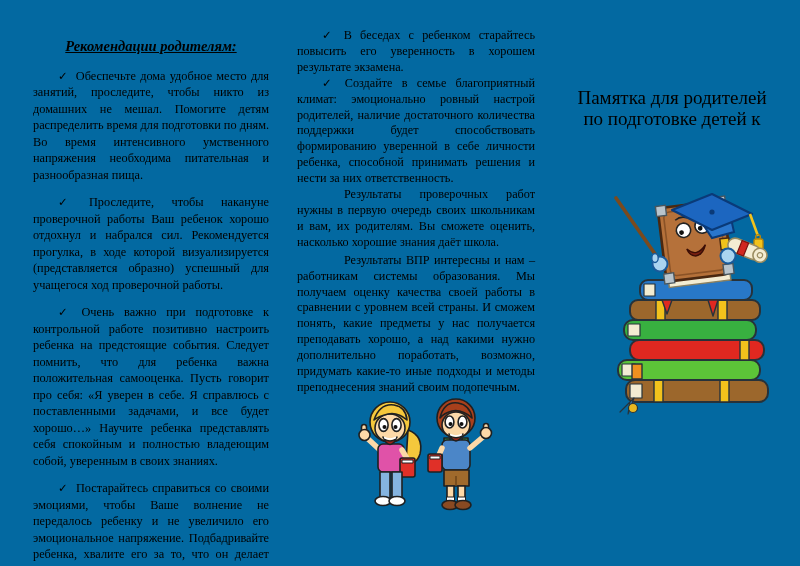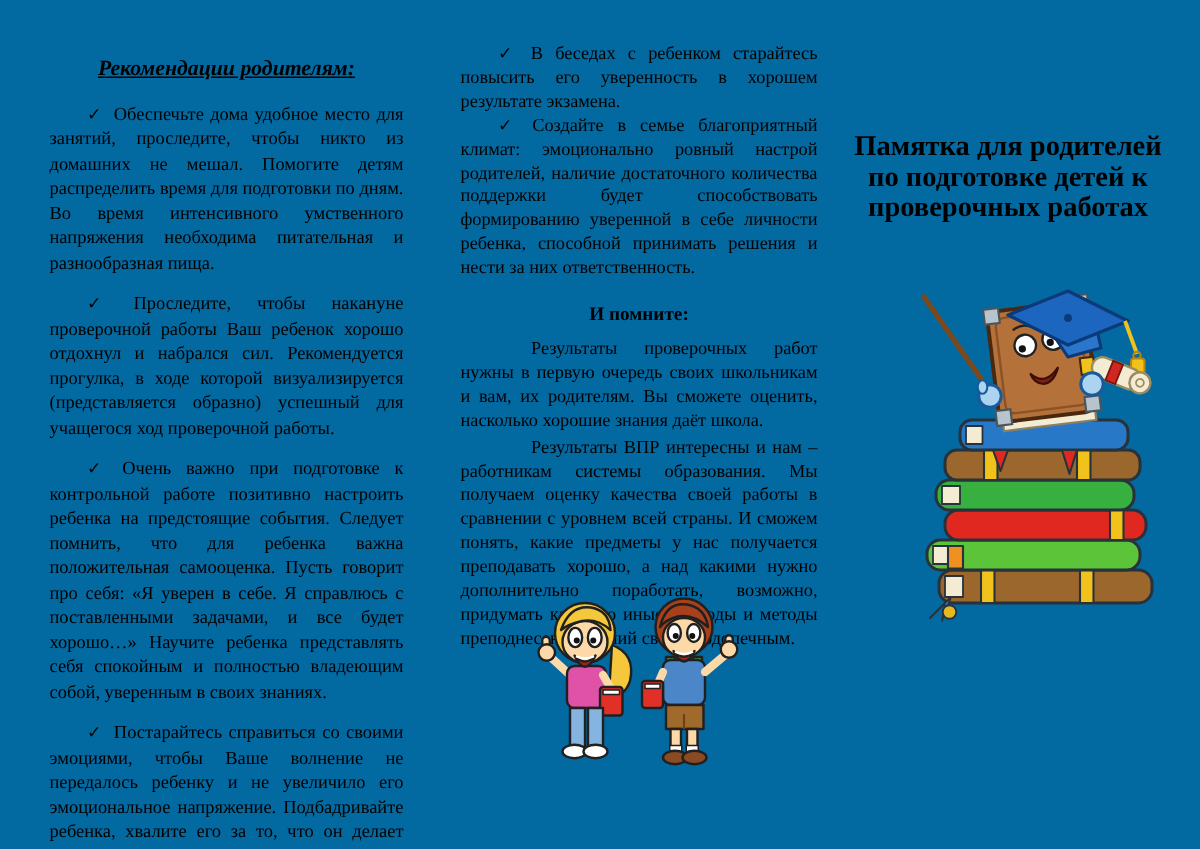--- a/index.html
+++ b/index.html
@@ -25,21 +25,21 @@
     font-style: italic;
     text-decoration: underline;
     text-align: center;
     font-size: 14.5px;
     margin: 0 0 13px 0;
   }
   .col p { margin: 0; text-align: justify; }
   #col1 .item { margin-bottom: 11px; text-indent: 25px; }
 
   
-  #col2 { left: 307px; top: 28px; width: 238px; font-size: 12.2px; line-height: 15.9px; }
+  #col2 { left: 297px; top: 28px; width: 238px; font-size: 12.2px; line-height: 15.9px; }
   #col2 .item { text-indent: 25px; }
   .subheading {
     font-weight: bold;
     text-align: center !important;
     font-size: 12.8px;
     margin: 15px 0 7px 0 !important;
     text-indent: 0 !important;
   }
   #col2 .para { text-indent: 47px; margin-bottom: 2px; }
 
@@ -77,31 +77,29 @@
     <p class="item"><span class="tick">✓</span><span>Очень важно при подготовке к контрольной работе позитивно настроить ребенка на предстоящие события. Следует помнить, что для ребенка важна положительная самооценка. Пусть говорит про себя: «Я уверен в себе. Я справлюсь с поставленными задачами, и все будет хорошо…» Научите ребенка представлять себя спокойным и полностью владеющим собой, уверенным в своих знаниях.</span></p>
 
     <p class="item"><span class="tick">✓</span><span>Постарайтесь справиться со своими эмоциями, чтобы Ваше волнение не передалось ребенку и не увеличило его эмоциональное напряжение. Подбадривайте ребенка, хвалите его за то, что он делает хорошо. Повышайте его уверенность в себе, так как чем больше ребенок боится неудачи, тем больше вероятность допуска ошибок.</span></p>
   </section>
 
   <section class="col" id="col2">
     <p class="item"><span class="tick">✓</span><span>В беседах с ребенком старайтесь повысить его уверенность в хорошем результате экзамена.</span></p>
 
     <p class="item"><span class="tick">✓</span><span>Создайте в семье благоприятный климат: эмоционально ровный настрой родителей, наличие достаточного количества поддержки будет способствовать формированию уверенной в себе личности ребенка, способной принимать решения и нести за них ответственность.</span></p>
 
-    <p class="subheading">И помните:</p>
 
     <p class="para">Результаты проверочных работ нужны в первую очередь своих школьникам и вам, их родителям. Вы сможете оценить, насколько хорошие знания даёт школа.</p>
     <p class="para">Результаты ВПР интересны и нам – работникам системы образования. Мы получаем оценку качества своей работы в сравнении с уровнем всей страны. И сможем понять, какие предметы у нас получается преподавать хорошо, а над какими нужно дополнительно поработать, возможно, придумать какие-то иные подходы и методы преподнесения знаний своим подопечным.</p>
   </section>
 
   <section class="col" id="col3">
-    <h1 style="font-size:inherit;font-weight:bold;margin:0;">
+    <h1 style="font-size:inherit;font-weight:normal;margin:0;">
       <div>Памятка для родителей</div>
       <div>по подготовке детей к</div>
-      <div>проверочных работах</div>
     </h1>
   </section>
 
   <svg class="illustration" id="mascot" width="192" height="224" viewBox="0 0 192 224" xmlns="http://www.w3.org/2000/svg">
 
     <g stroke="#27323a" stroke-width="2" stroke-linejoin="round">
       <rect x="26" y="188" width="142" height="22" rx="9" fill="#9c672c"></rect>
       <rect x="30" y="192" width="12" height="14" fill="#f3ecd2" stroke-width="1.2"></rect>
       <rect x="54" y="188" width="9" height="22" stroke-width="1.4" fill="#f2c21c"></rect>
       <rect x="120" y="188" width="9" height="22" stroke-width="1.4" fill="#f2c21c"></rect>

